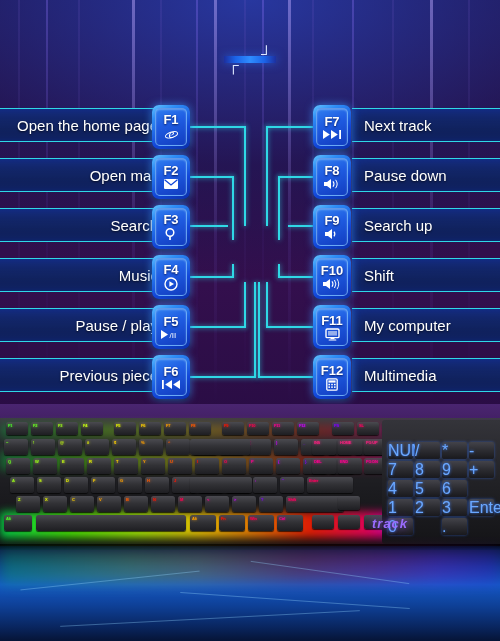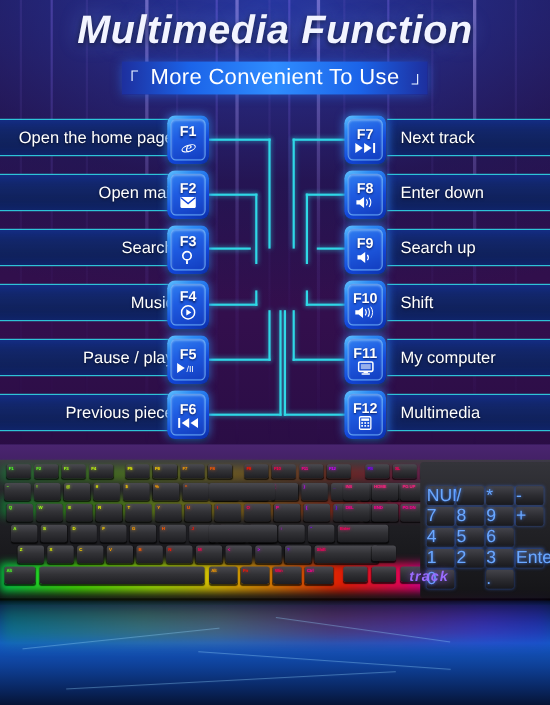--- a/index.html
+++ b/index.html
@@ -139,26 +139,24 @@
       <div class="streak dim" style="left:244px"></div>
       <div class="streak" style="left:262px"></div>
       <div class="streak bright" style="left:288px"></div>
       <div class="streak dim" style="left:312px"></div>
       <div class="streak" style="left:352px"></div>
       <div class="streak dim" style="left:392px"></div>
       <div class="streak bright" style="left:430px"></div>
       <div class="streak dim" style="left:468px"></div>
     </div>
 
-    <div class="title">Multimedia Function</div>
 
     <div class="subtitle-wrap">
       <div class="subtitle">
         <span class="brk tl">┌</span>
-        <span>More Convenient To Use</span>
         <span class="brk br">┘</span>
       </div>
     </div>
 
     <div class="bar left" style="top:108px">
         <span>Open the home page</span>
       </div>
     <div class="bar left" style="top:158px">
         <span>Open mail</span>
       </div>
@@ -172,21 +170,21 @@
         <span>Pause / play</span>
       </div>
     <div class="bar left" style="top:358px">
         <span>Previous piece</span>
       </div>
 
     <div class="bar right" style="top:108px">
         <span>Next track</span>
       </div>
     <div class="bar right" style="top:158px">
-        <span>Enter down</span>
+        <span>Pause down</span>
       </div>
     <div class="bar right" style="top:208px">
         <span>Search up</span>
       </div>
     <div class="bar right" style="top:258px">
         <span>Shift</span>
       </div>
     <div class="bar right" style="top:308px">
         <span>My computer</span>
       </div>

